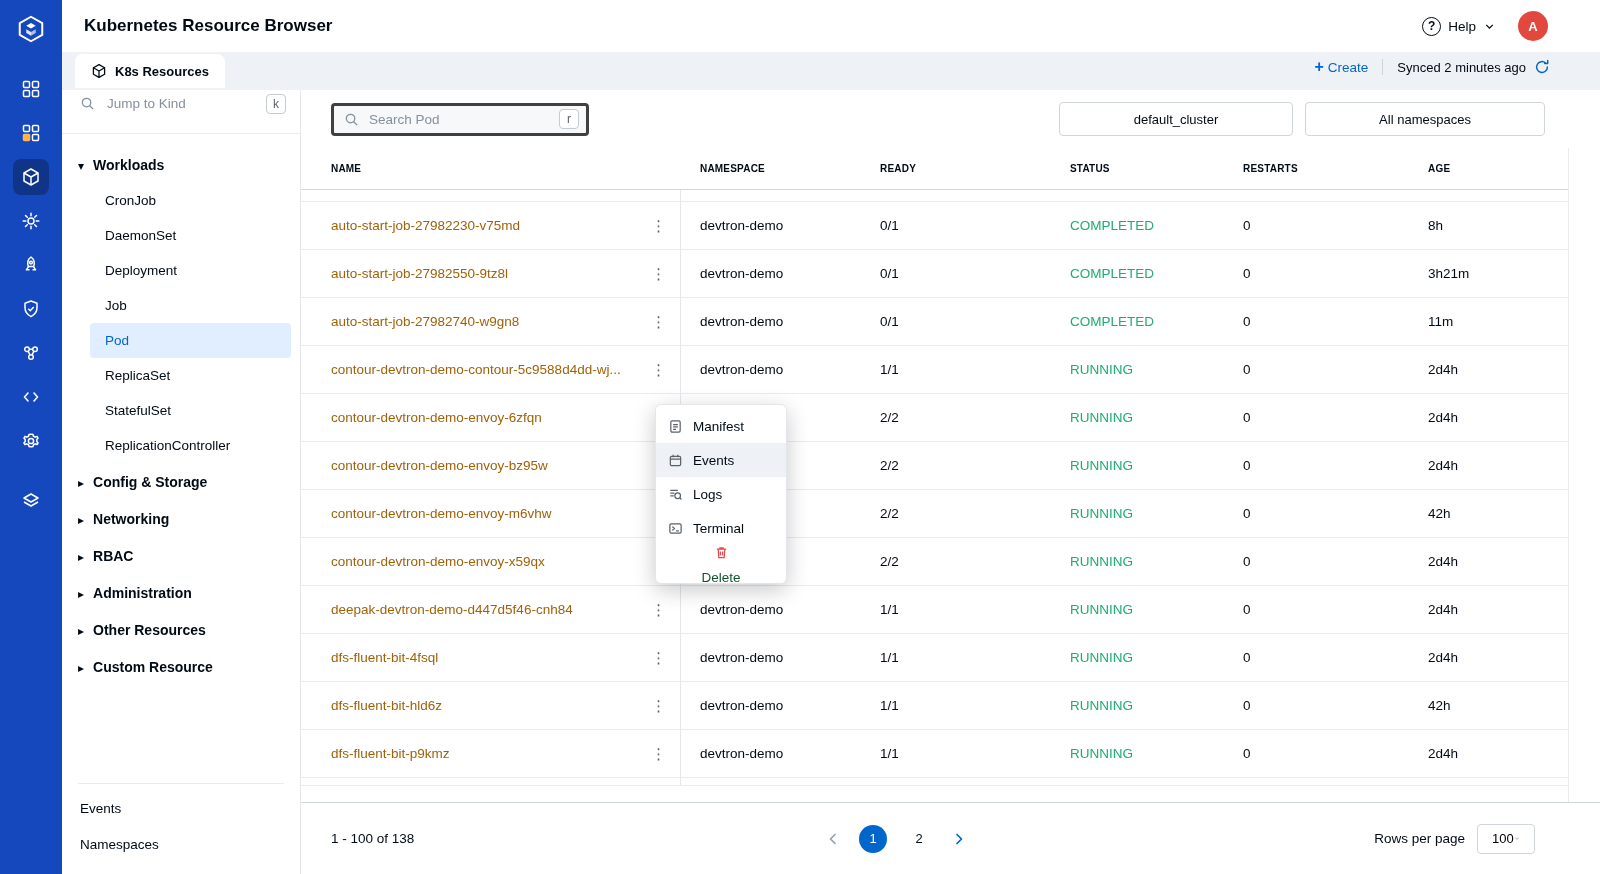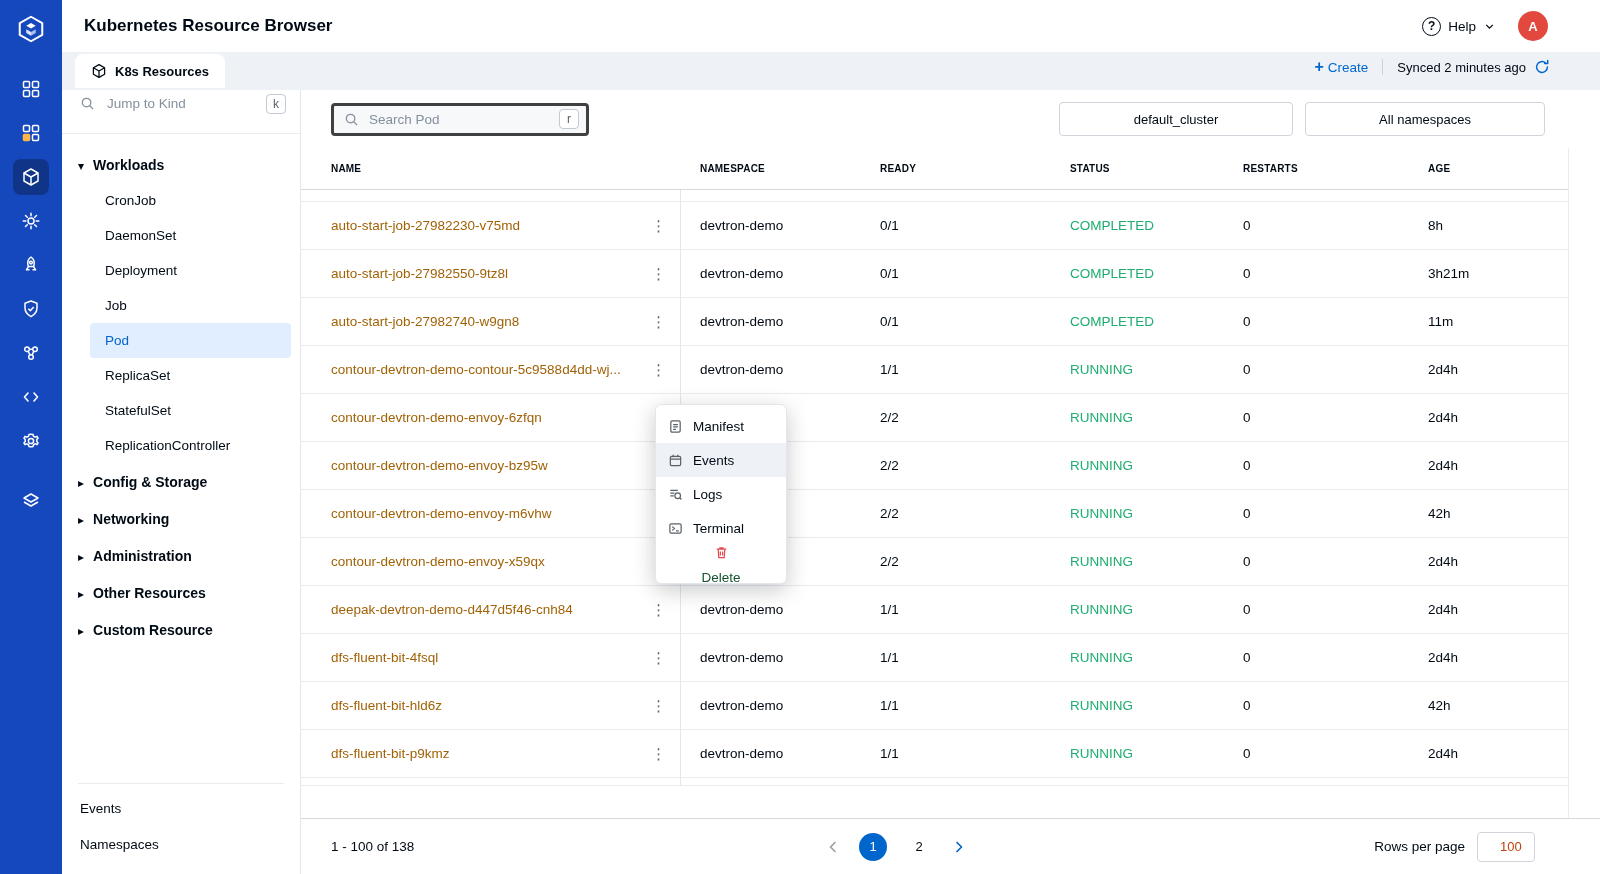--- a/index.html
+++ b/index.html
@@ -82,29 +82,29 @@
 
   
   .context-menu { position:absolute; left:354px; top:314px; width:132px; background:#fff; border:1px solid #e3e6ea; border-radius:6px; box-shadow:0 6px 22px rgba(0,10,20,.22); padding:4px 0; z-index:10; }
   .menu-item { height:34px; display:flex; align-items:center; gap:10px; padding:0 12px; font-size:13.5px; cursor:pointer; color:#000a14; }
   .menu-item svg { color:#596168; flex-shrink:0; }
   .menu-item.hovered { background:#eef2f7; }
   .menu-item.danger { color:#14532d;flex-direction:column; }
   .menu-item.danger svg { color:#e5484d; }
 
   
-  .pagination { height:56px; border-top:1px solid #d4d9de; display:flex; align-items:center; padding:0 65px 0 30px; position:relative; font-size:13.5px; flex-shrink:0; }
+  .pagination { height:72px; border-top:1px solid #d4d9de; display:flex; align-items:center; padding:0 65px 0 30px; position:relative; font-size:13.5px; flex-shrink:0; }
   .pager { position:absolute; left:524px; display:flex; align-items:center; gap:18px; }
   .page-btn { width:28px; height:28px; border-radius:50%; display:flex; align-items:center; justify-content:center; font-size:13px; cursor:pointer; border:none; background:none; font-family:inherit; color:#000a14; }
   .page-btn.active { background:#0066cc; color:#fff; }
   .chev { background:none; border:none; cursor:pointer; display:flex; align-items:center; padding:0; }
   .chev.prev { color:#98a1ab; }
   .chev.next { color:#0066cc; }
   .rpp { margin-left:auto; display:flex; align-items:center; gap:12px; }
-  .rpp-select { width:58px; height:30px; border:1px solid #d0d5dc; border-radius:4px; display:flex; align-items:center; justify-content:space-between; padding:0 22px; font-size:13px; cursor:pointer; color:#c2410c;text-align:right; }
+  .rpp-select { width:58px; height:30px; border:1px solid #d0d5dc; border-radius:4px; display:flex; align-items:center; justify-content:space-between; padding:0 14px; font-size:13px; cursor:pointer; color:#000000;text-align:right; }
   .rpp-select .caret-svg { color:#596168; }
 </style>
 </head>
 <body>
 
 <div class="app">
 
   <nav class="leftnav">
     <div class="logo">
       <svg width="30" height="30" viewBox="0 0 24 24">
@@ -252,20 +252,24 @@
           <div class="tree-group">
             <span class="caret-r"></span>
             <span>Config &amp; Storage</span>
           </div>
           <div class="tree-group">
             <span class="caret-r"></span>
             <span>Networking</span>
           </div>
           <div class="tree-group">
             <span class="caret-r"></span>
+            <span>RBAC</span>
+          </div>
+          <div class="tree-group">
+            <span class="caret-r"></span>
             <span>Administration</span>
           </div>
           <div class="tree-group">
             <span class="caret-r"></span>
             <span>Other Resources</span>
           </div>
           <div class="tree-group">
             <span class="caret-r"></span>
             <span>Custom Resource</span>
           </div>

